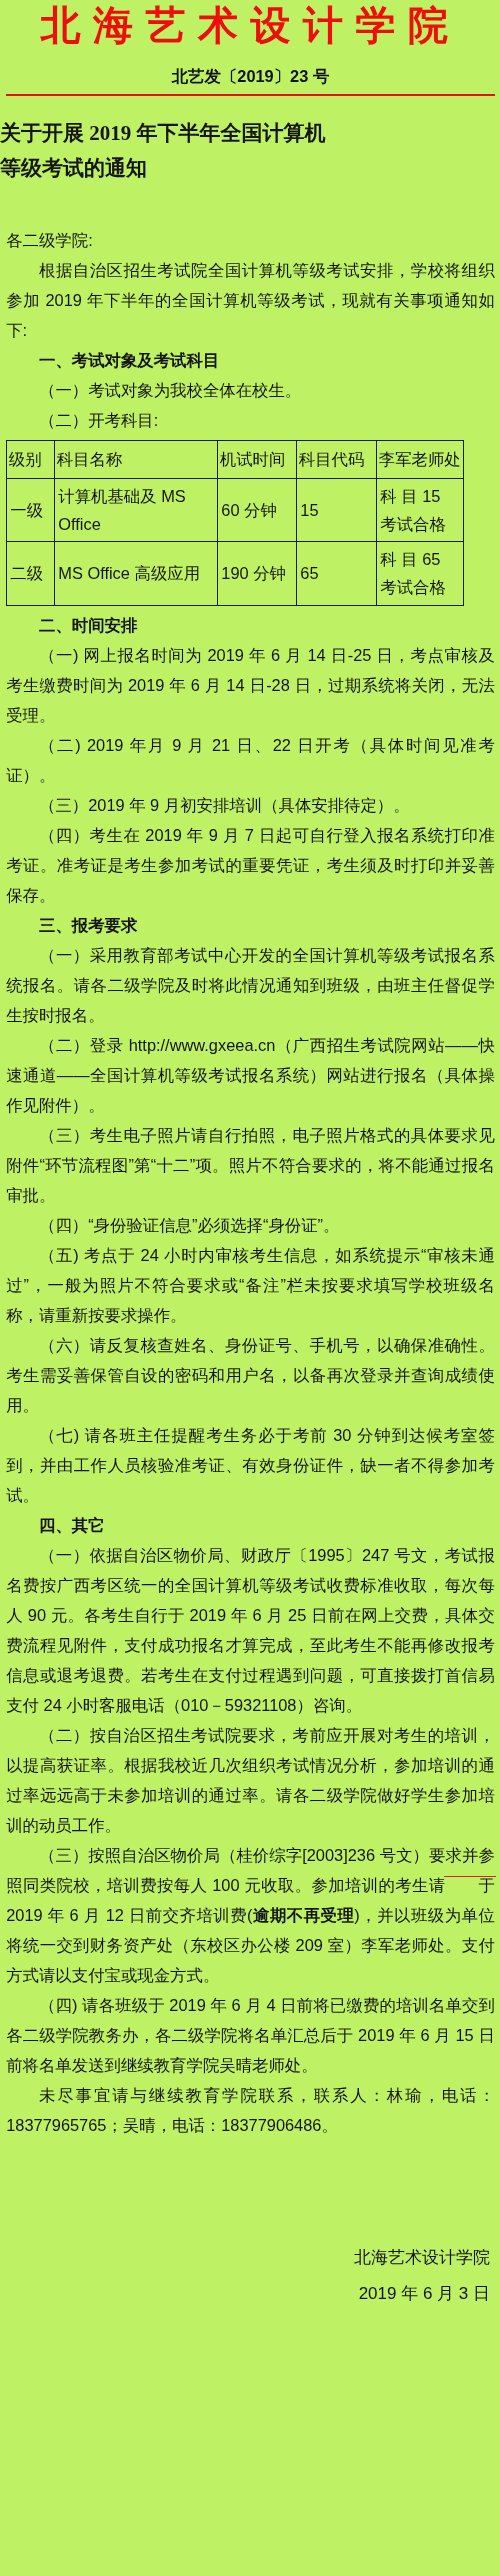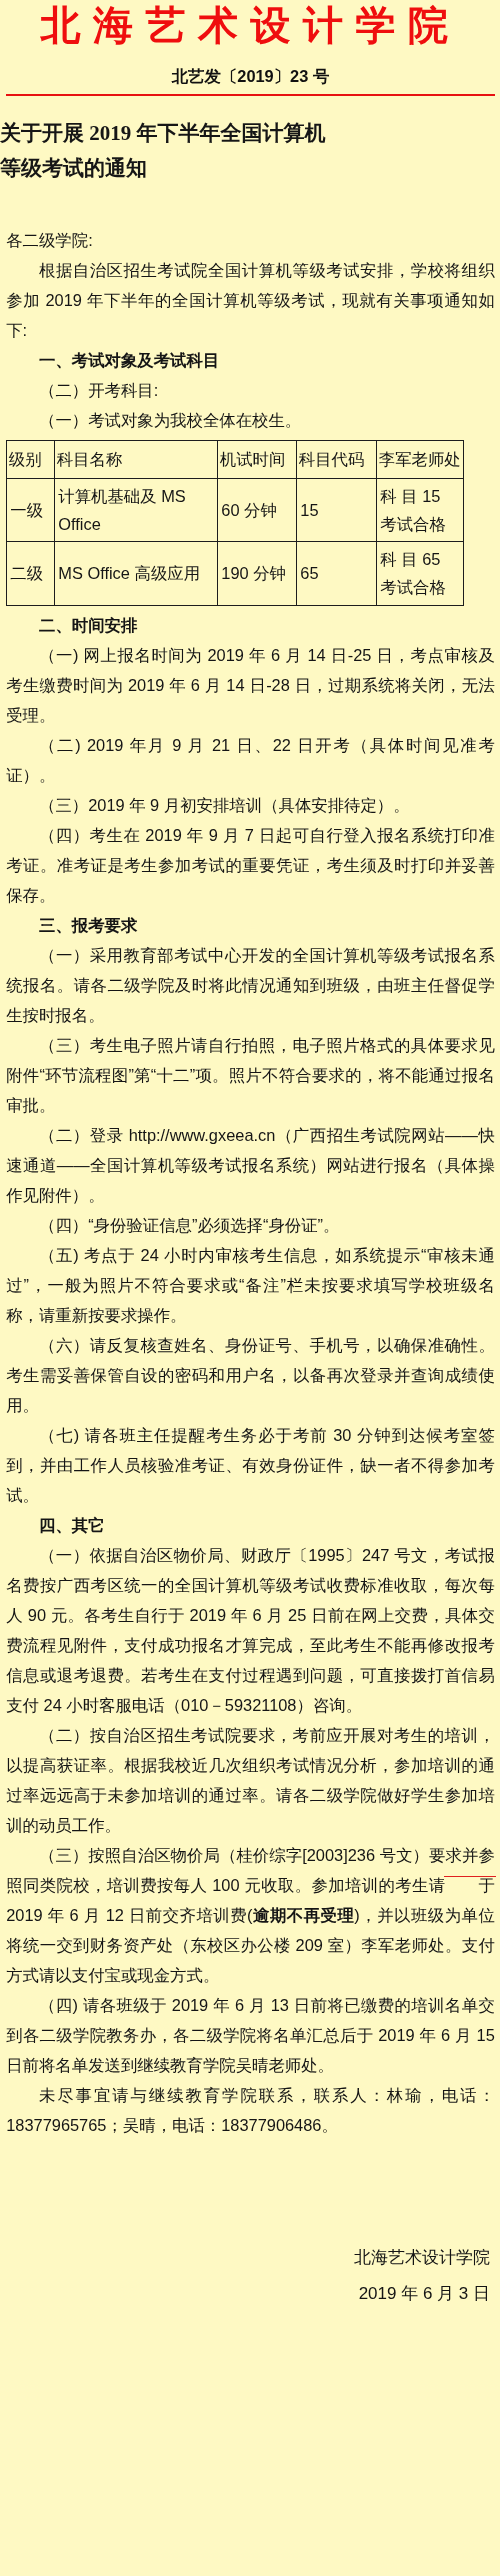--- a/index.html
+++ b/index.html
@@ -1,20 +1,20 @@
 <!DOCTYPE html>
 <html style="font-size:12.5px"><head>
 <meta charset="utf-8">
 <style>
   html,body { margin:0; padding:0; background:#ffffff; }
   .page {
     position:relative;
     width:501px; height:2576px;
     margin:0 auto;
-    background:#fef9c3;
+    background:#bef264;
     color:#141414;
     font-family:"Liberation Sans", sans-serif;
     overflow:hidden;
     box-sizing:border-box;
   }
   .school-name {
     padding-top:1.6px;
     text-align:center;
     color:#ef0e0e;
     font-family:"Liberation Serif", serif;
@@ -109,22 +109,22 @@
     <div>关于开展 2019 年下半年全国计算机</div>
     <div>等级考试的通知</div>
   </div>
 
   <div class="body-text">
 
     <p class="flush">各二级学院:</p>
     <p>根据自治区招生考试院全国计算机等级考试安排，学校将组织参加 2019 年下半年的全国计算机等级考试，现就有关事项通知如下:</p>
 
     <p class="sect-heading">一、考试对象及考试科目</p>
+    <p>（一）考试对象为我校全体在校生。</p>
     <p>（二）开考科目:</p>
-    <p>（一）考试对象为我校全体在校生。</p>
 
     <table class="exam-table">
       <colgroup>
         <col class="c-level">
           <col class="c-subject">
           <col class="c-time">
           <col class="c-code">
           <col class="c-cert">
       </colgroup>
       <tbody>
@@ -153,32 +153,32 @@
       </table>
 
     <p class="sect-heading">二、时间安排</p>
     <p>（一) 网上报名时间为 2019 年 6 月 14 日-25 日，考点审核及考生缴费时间为 2019 年 6 月 14 日-28 日，过期系统将关闭，无法受理。</p>
     <p>（二) 2019 年月 9 月 21 日、22 日开考（具体时间见准考证）。</p>
     <p>（三）2019 年 9 月初安排培训（具体安排待定）。</p>
     <p>（四）考生在 2019 年 9 月 7 日起可自行登入报名系统打印准考证。准考证是考生参加考试的重要凭证，考生须及时打印并妥善保存。</p>
 
     <p class="sect-heading">三、报考要求</p>
     <p>（一）采用教育部考试中心开发的全国计算机等级考试报名系统报名。请各二级学院及时将此情况通知到班级，由班主任督促学生按时报名。</p>
+    <p>（二）登录 http://www.gxeea.cn（广西招生考试院网站——快速通道——全国计算机等级考试报名系统）网站进行报名（具体操作见附件）。</p>
     <p>（三）考生电子照片请自行拍照，电子照片格式的具体要求见附件“环节流程图”第“十二”项。照片不符合要求的，将不能通过报名审批。</p>
-    <p>（二）登录 http://www.gxeea.cn（广西招生考试院网站——快速通道——全国计算机等级考试报名系统）网站进行报名（具体操作见附件）。</p>
     <p>（四）“身份验证信息”必须选择“身份证”。</p>
     <p>（五) 考点于 24 小时内审核考生信息，如系统提示“审核未通过”，一般为照片不符合要求或“备注”栏未按要求填写学校班级名称，请重新按要求操作。</p>
     <p>（六）请反复核查姓名、身份证号、手机号，以确保准确性。考生需妥善保管自设的密码和用户名，以备再次登录并查询成绩使用。</p>
     <p>（七) 请各班主任提醒考生务必于考前 30 分钟到达候考室签到，并由工作人员核验准考证、有效身份证件，缺一者不得参加考试。</p>
 
     <p class="sect-heading">四、其它</p>
     <p>（一）依据自治区物价局、财政厅〔1995〕247 号文，考试报名费按广西考区统一的全国计算机等级考试收费标准收取，每次每人 90 元。各考生自行于 2019 年 6 月 25 日前在网上交费，具体交费流程见附件，支付成功报名才算完成，至此考生不能再修改报考信息或退考退费。若考生在支付过程遇到问题，可直接拨打首信易支付 24 小时客服电话（010－59321108）咨询。</p>
     <p>（二）按自治区招生考试院要求，考前应开展对考生的培训，以提高获证率。根据我校近几次组织考试情况分析，参加培训的通过率远远高于未参加培训的通过率。请各二级学院做好学生参加培训的动员工作。</p>
     <p><span>（三）按照自治区物价局（桂价综字[2003]236 号文）要求并参照同类院校，培训费按每人 100 元收取。参加培训的考生请</span><span class="strike-red">于</span><span> 2019 年 6 月 12 日前交齐培训费(</span><span class="seg-bold">逾期不再受理</span><span>)，并以班级为单位将统一交到财务资产处（东校区办公楼 209 室）李军老师处。支付方式请以支付宝或现金方式。</span></p>
-    <p>（四) 请各班级于 2019 年 6 月 13 日前将已缴费的培训名单交到各二级学院教务办，各二级学院将名单汇总后于 2019 年 6 月 15 日前将名单发送到继续教育学院吴晴老师处。</p>
+    <p>（四) 请各班级于 2019 年 6 月 4 日前将已缴费的培训名单交到各二级学院教务办，各二级学院将名单汇总后于 2019 年 6 月 15 日前将名单发送到继续教育学院吴晴老师处。</p>
 
     <p>未尽事宜请与继续教育学院联系，联系人：林瑜，电话：18377965765；吴晴，电话：18377906486。</p>
   </div>
 
   <div class="signature">
     <div>北海艺术设计学院</div>
     <div>2019 年 6 月 3 日</div>
   </div>
 
 </div>

